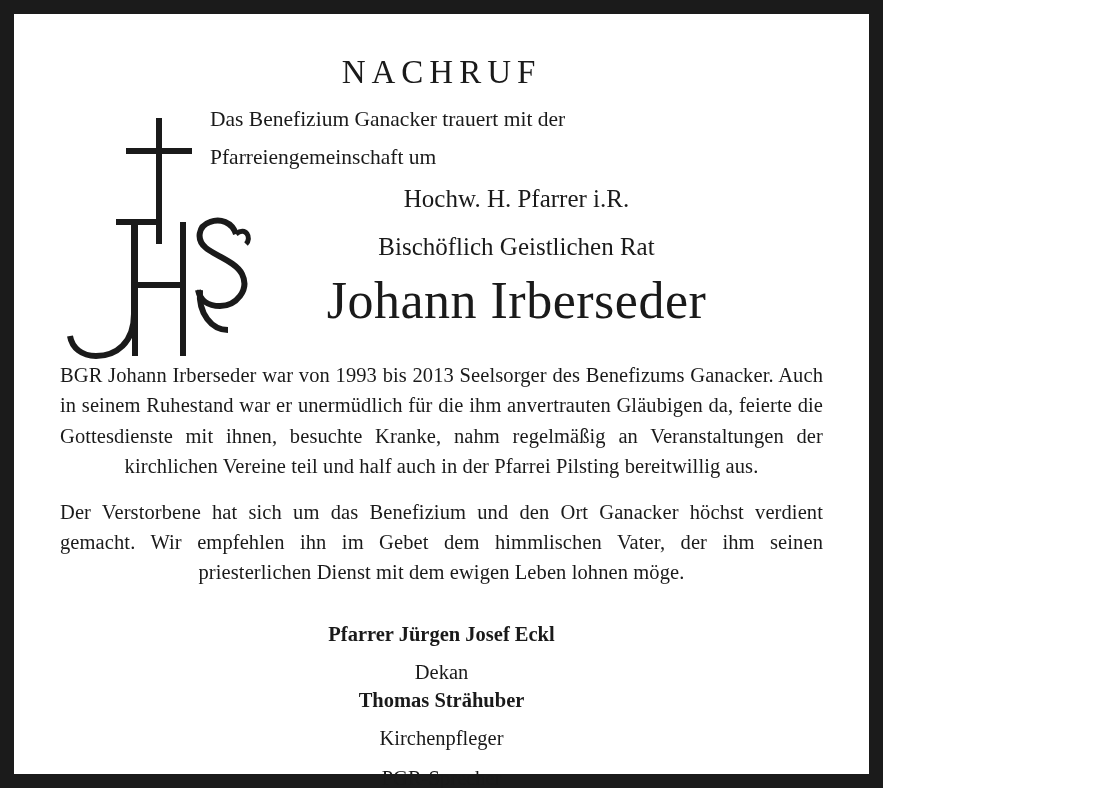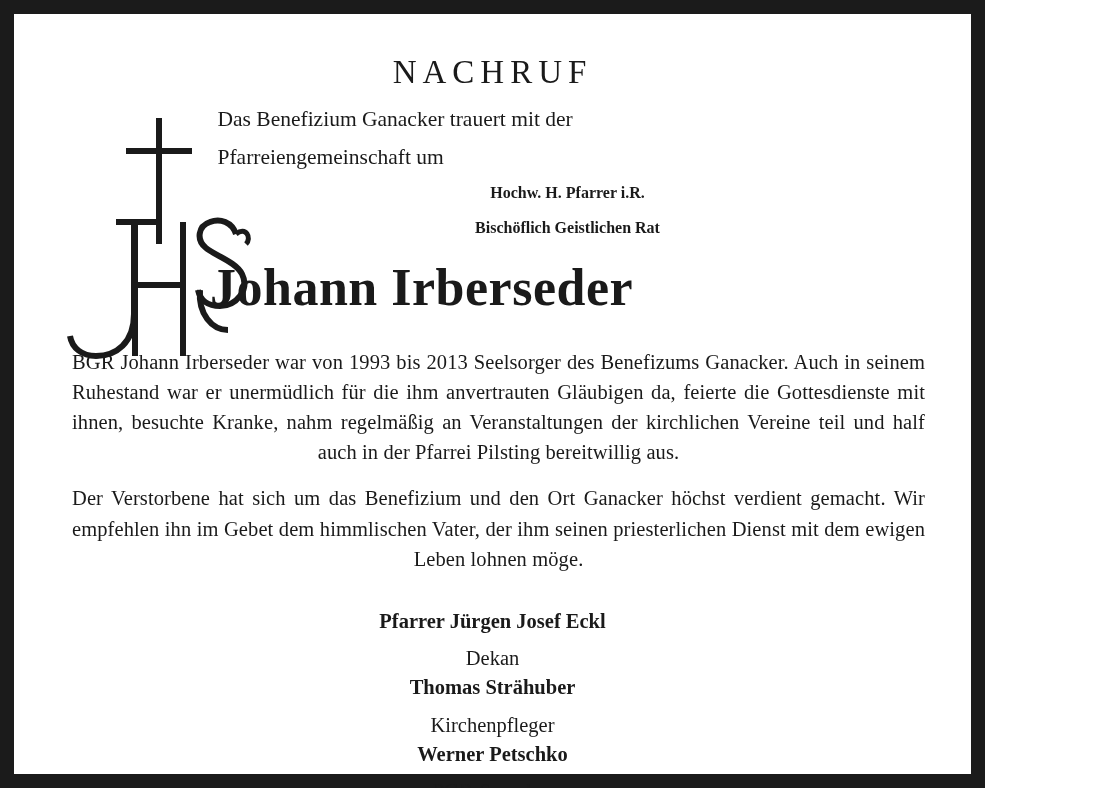--- a/index.html
+++ b/index.html
@@ -10,21 +10,21 @@
   body {
     width: 1103px;
     height: 788px;
     font-family: "Liberation Serif", serif;
     color: #1a1a1a;
     overflow: hidden;
   }
   .obituary {
     position: relative;
     box-sizing: border-box;
-    width: 985px;
+    width: 883px;
     height: 788px;
     background: #ffffff;
     border: 14px solid #1b1b1b;
     padding: 16px 46px 18px 46px;
   }
   .headline {
     text-align: center;
     font-family: "Liberation Serif", serif;
     font-size: 33px;
     letter-spacing: 6px;
@@ -35,54 +35,55 @@
   .intro {
     text-align: left;
     font-size: 21.5px;
     line-height: 1.32;
     margin: 0 auto 10px auto;
     max-width: 700px;
     padding-left: 150px;
   }
   .title-line {
     text-align: center;
-    font-weight: bold;
-    font-size: 16px;
+    font-weight: normal;
+    font-size: 25px;
     line-height: 1.35;
     padding-left: 150px;
     margin-top: 8px;
   }
   .title-line.second {
     margin-top: 14px;
   }
   .deceased-name {
-    font-weight: bold;
+    text-align: center;
+    font-weight: normal;
     font-size: 52px;
     letter-spacing: 0.5px;
     padding-left: 150px;
-    margin-top: 19px;
+    margin-top: 8px;
     margin-bottom: 6px;
     white-space: nowrap;
   }
   .emblem {
     position: absolute;
     left: 46px;
     top: 104px;
     width: 200px;
     height: 250px;
   }
   .body-block {
     margin-top: 30px;
   }
   .para {
     font-size: 20.5px;
     line-height: 1.47;
     text-align: justify;
     text-align-last: center;
-    margin: 0 0 16px 12px;
+    margin: 0 0 16px 0;
     letter-spacing: 0.1px;
   }
   .signatures {
     display: flex;
     margin-top: 34px;
     flex-direction: column;
   }
   .sig {
     flex: 1;
     text-align: center;
@@ -145,18 +146,17 @@
   <div class="signatures">
     <div class="sig">
       <div class="sig-name">Pfarrer Jürgen Josef Eckl</div>
       <div class="sig-role">Dekan</div>
     </div>
     <div class="sig">
       <div class="sig-name">Thomas Strähuber</div>
       <div class="sig-role">Kirchenpfleger</div>
     </div>
     <div class="sig">
-      <div class="sig-name">Werner Petschko</div>
       <div class="sig-role">PGR-Sprecher</div>
     </div>
   </div>
 
 </div>
 
 </body></html>

